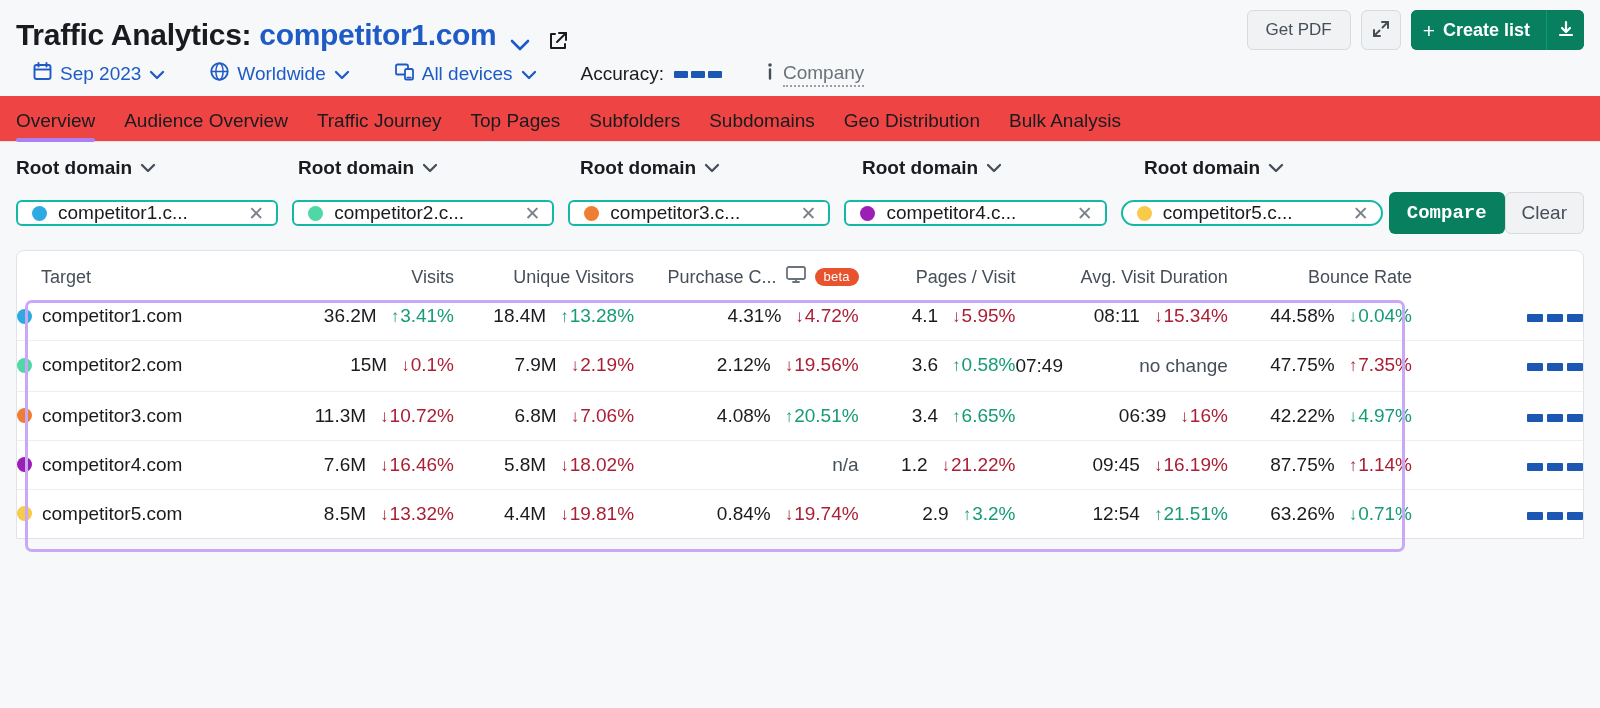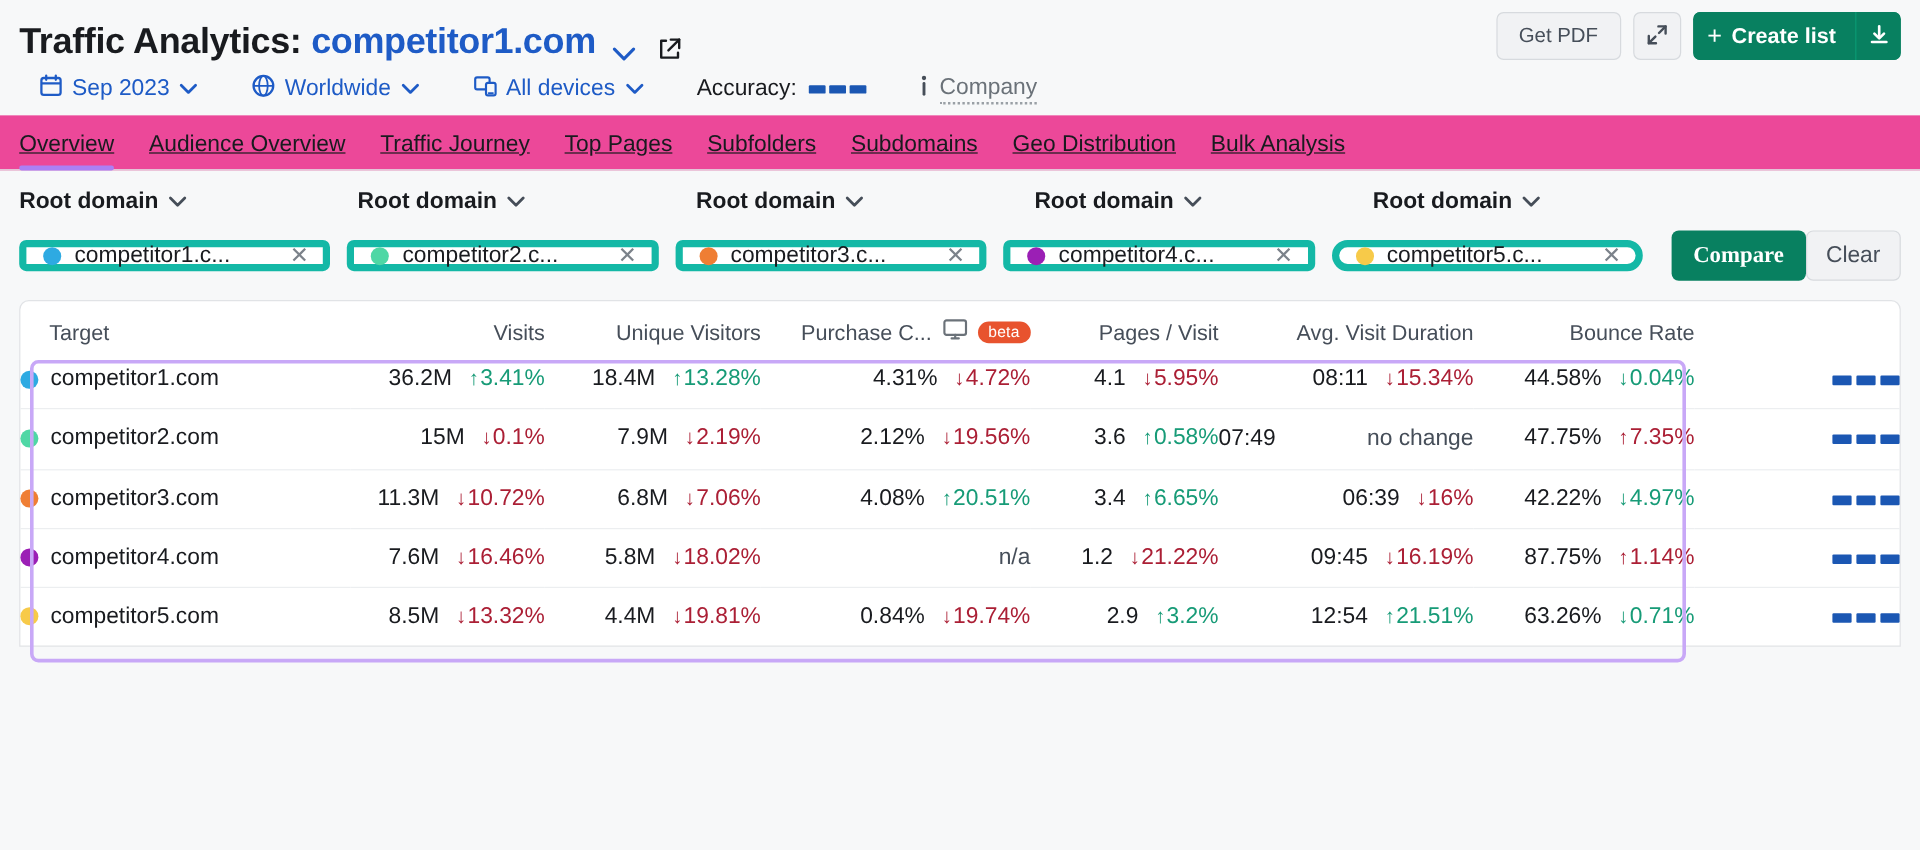--- a/index.html
+++ b/index.html
@@ -158,23 +158,22 @@
     cursor: pointer;
   }
 
   
   .tabs-row {
     display: flex;
     align-items: flex-end;
     gap: 0;
     padding: 6px 16px 0 16px;
     border-bottom: 1px solid #e1e3e6;
-    background: #ec4899;
+    background: #ef4444;
     height: 46px;
-    text-decoration: underline;
   }
   .tab {
     font-size: 19px;
     color: #191b1f;
     padding: 0 0 9px 0;
     margin-right: 29px;
     cursor: pointer;
     position: relative;
     white-space: nowrap;
   }
@@ -207,21 +206,21 @@
   .rootdomain .rcaret { font-size: 14px; color: #464e59; }
 
   .chips-row {
     display: flex;
     align-items: center;
     margin-top: 8px;
   }
   .chip {
     height: 26px;
     background: #fff;
-    border: 6px solid #14b8a6;
+    border: 2px solid #14b8a6;
     border-radius: 6px;
     display: flex;
     align-items: center;
     padding: 0 12px 0 14px;
     gap: 11px;
     font-size: 19px;
     color: #191b1f;
     cursor: pointer;
     white-space: nowrap;
   }
@@ -239,21 +238,21 @@
   .btn-compare {
     height: 42px;
     padding: 0 18px;
     background: #088060;
     color: #fff;
     border: none;
     border-radius: 6px;
     font-size: 19px;
     font-weight: bold;
     cursor: pointer;
-    font-family: Liberation Serif, serif;
+    font-family: Liberation Mono, monospace;
   }
   .btn-clear {
     height: 42px;
     padding: 0 16px;
     background: #f1f2f4;
     color: #464e59;
     border: 1px solid #d7dade;
     border-radius: 6px;
     font-size: 19px;
     cursor: pointer;
@@ -530,21 +529,21 @@
       <div class="chip" style="width: 268px; margin-right: 14px;">
         <span class="dot" style="background:#ef7e34"></span>
         <span style="flex:1">competitor3.c...</span>
         <span class="chip-x">✕</span>
       </div>
       <div class="chip" style="width: 268px; margin-right: 14px;">
         <span class="dot" style="background:#9b1fb5"></span>
         <span style="flex:1">competitor4.c...</span>
         <span class="chip-x">✕</span>
       </div>
-      <div class="chip" style="width: 268px; margin-right: 24px; border-radius: 16px;">
+      <div class="chip" style="width: 268px; margin-right: 6px; border-radius: 16px;">
         <span class="dot" style="background:#f7ca49"></span>
         <span style="flex:1">competitor5.c...</span>
         <span class="chip-x">✕</span>
       </div>
       <button class="btn-compare">Compare</button>
       <button class="btn-clear" style="">Clear</button>
     </div>
 </div>
 
 <div class="table-card">

